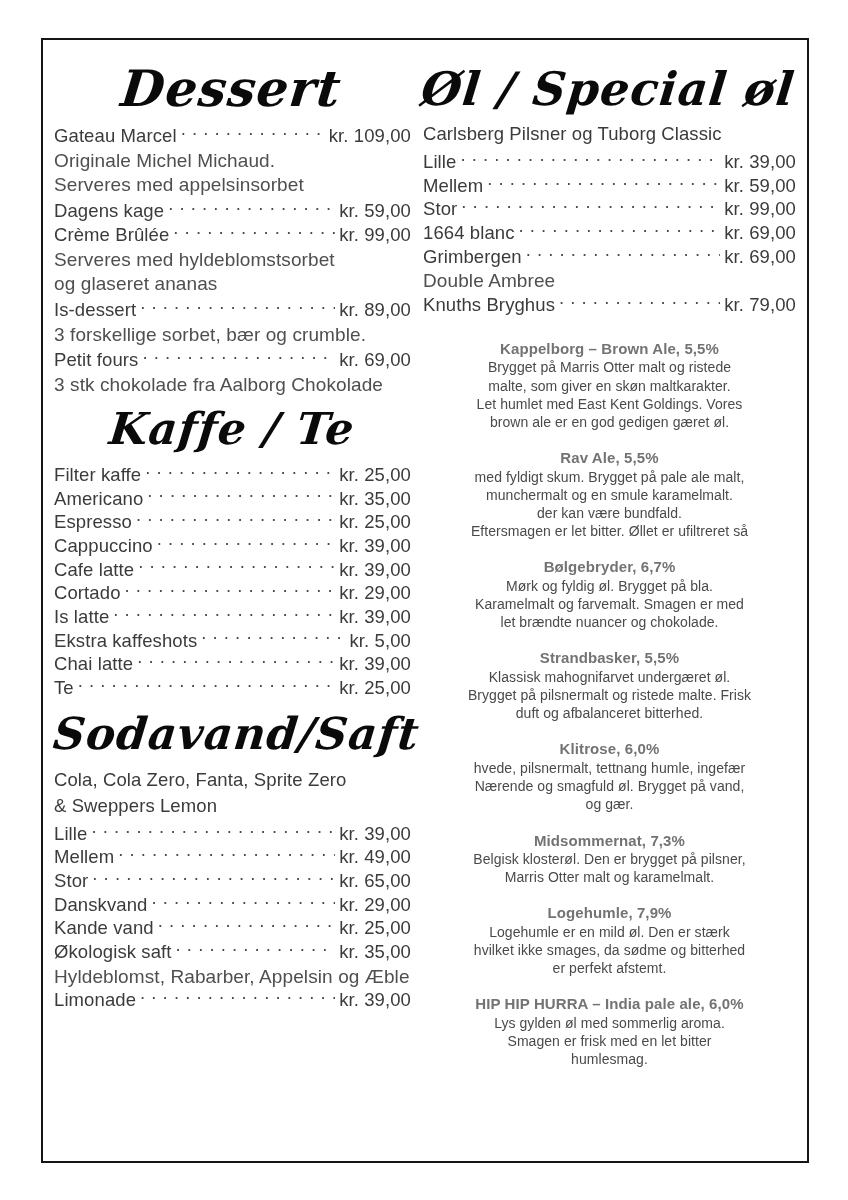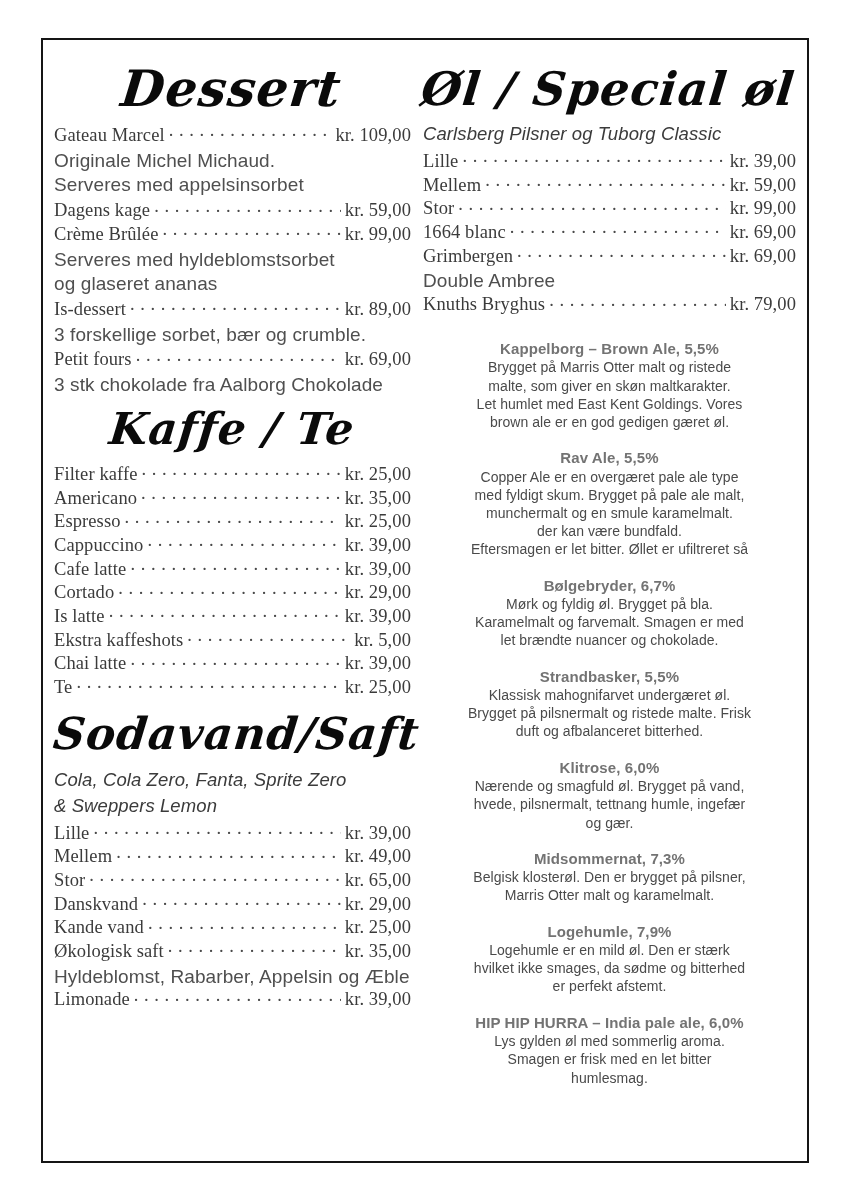--- a/index.html
+++ b/index.html
@@ -57,27 +57,26 @@
   .script-heading.h-dessert { font-size: 50px; padding-top: 24px; }
   .script-heading.h-kaffe   { font-size: 44px; padding-top: 10px; padding-bottom: 2px; }
   .script-heading.h-soda    { font-size: 44px; padding-top: 12px; padding-bottom: 2px; }
   .script-heading.h-ol      { font-size: 46px; padding-top: 26px; }
 
   
   .list { margin-top: 10px; }
 
   .row {
     display: flex;
-    align-items: center;
+    align-items: flex-start;
     font-size: 18.5px;
     line-height: 1.28;
     color: #3b3b3b;
     white-space: nowrap;
     letter-spacing: 0.1px;
-    font-family: Liberation Serif, serif;
   }
   .row .name { flex: 0 0 auto; }
   .row .dots {
     flex: 1 1 auto;
     overflow: hidden;
     margin: 0 4px;
     position: relative;
     height: 1em;
   }
   .row .dots::before {
@@ -103,21 +102,21 @@
   }
 
   .plain {
     font-size: 18.5px;
     line-height: 1.3;
     color: #3b3b3b;
     letter-spacing: 0.1px;
   }
   .plain.tight { margin-bottom: 2px; }
 
-  .intro { margin-bottom: 4px; font-style: italic; }
+  .intro { margin-bottom: 4px; }
 
   
   .beers {
     margin-top: 22px;
     padding: 0 26px;
   }
   .beer-block { text-align: center; margin-bottom: 17px; }
   .beer-block:last-child { margin-bottom: 0; }
   .beer-title {
     font-size: 15px;
@@ -329,21 +328,20 @@
         <div class="beer-block">
           <div class="beer-title">Kappelborg – Brown Ale, 5,5%</div>
           <div class="beer-desc">Brygget på Marris Otter malt og ristede</div>
           <div class="beer-desc">malte, som giver en skøn maltkarakter.</div>
           <div class="beer-desc">Let humlet med East Kent Goldings. Vores</div>
           <div class="beer-desc">brown ale er en god gedigen gæret øl.</div>
         </div>
 
         <div class="beer-block">
           <div class="beer-title">Rav Ale, 5,5%</div>
-          <div class="beer-desc">Copper Ale er en overgæret pale ale type</div>
           <div class="beer-desc">med fyldigt skum. Brygget på pale ale malt,</div>
           <div class="beer-desc">munchermalt og en smule karamelmalt.</div>
           <div class="beer-desc">der kan være bundfald.</div>
           <div class="beer-desc">Eftersmagen er let bitter. Øllet er ufiltreret så</div>
         </div>
 
         <div class="beer-block">
           <div class="beer-title">Bølgebryder, 6,7%</div>
           <div class="beer-desc">Mørk og fyldig øl. Brygget på bla.</div>
           <div class="beer-desc">Karamelmalt og farvemalt. Smagen er med</div>
@@ -352,22 +350,22 @@
 
         <div class="beer-block">
           <div class="beer-title">Strandbasker, 5,5%</div>
           <div class="beer-desc">Klassisk mahognifarvet undergæret øl.</div>
           <div class="beer-desc">Brygget på pilsnermalt og ristede malte. Frisk</div>
           <div class="beer-desc">duft og afbalanceret bitterhed.</div>
         </div>
 
         <div class="beer-block">
           <div class="beer-title">Klitrose, 6,0%</div>
+          <div class="beer-desc">hvede, pilsnermalt, tettnang humle, ingefær</div>
           <div class="beer-desc">Nærende og smagfuld øl. Brygget på vand,</div>
-          <div class="beer-desc">hvede, pilsnermalt, tettnang humle, ingefær</div>
           <div class="beer-desc">og gær.</div>
         </div>
 
         <div class="beer-block">
           <div class="beer-title">Midsommernat, 7,3%</div>
           <div class="beer-desc">Belgisk klosterøl. Den er brygget på pilsner,</div>
           <div class="beer-desc">Marris Otter malt og karamelmalt.</div>
         </div>
 
         <div class="beer-block">

